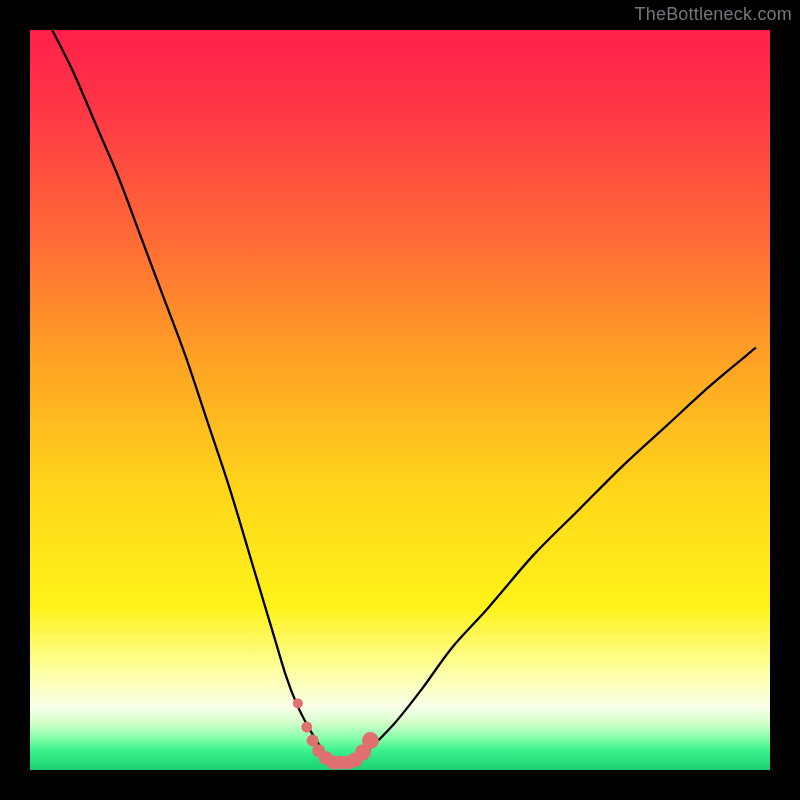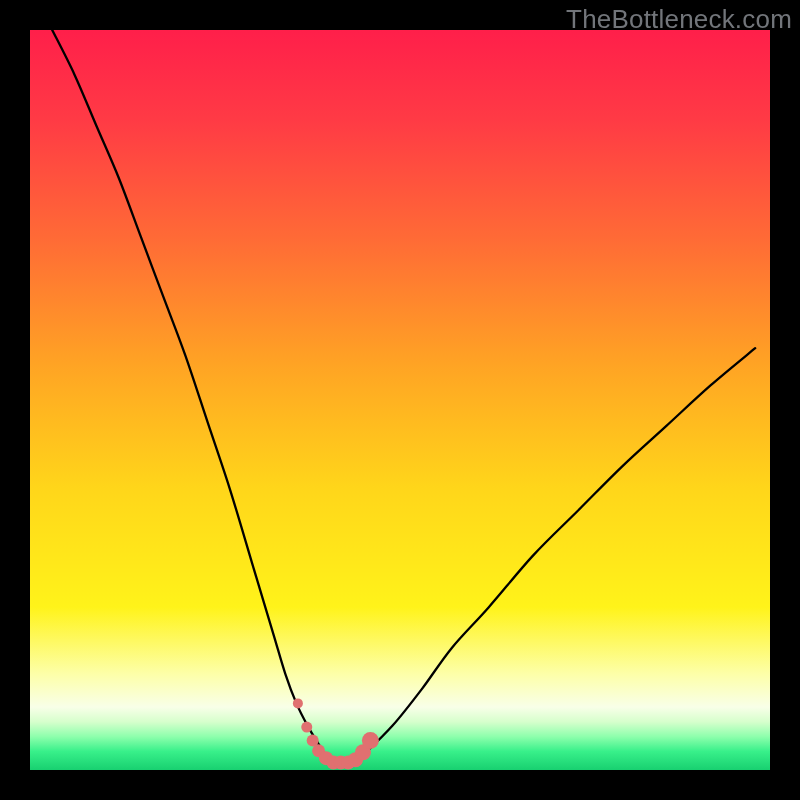--- a/index.html
+++ b/index.html
@@ -29,21 +29,21 @@
   }
   .gradient {
     position: absolute;
     inset: 0;
   }
   .watermark {
     position: absolute;
     top: 4px;
     right: 8px;
     color: #72757a;
-    font-size: 26px;
+    font-size: 18px;
     font-weight: 500;
     letter-spacing: 0.2px;
     margin-left: 48px;
   }
   svg.curve {
     position: absolute;
     inset: 0;
     width: 100%;
     height: 100%;
   }

